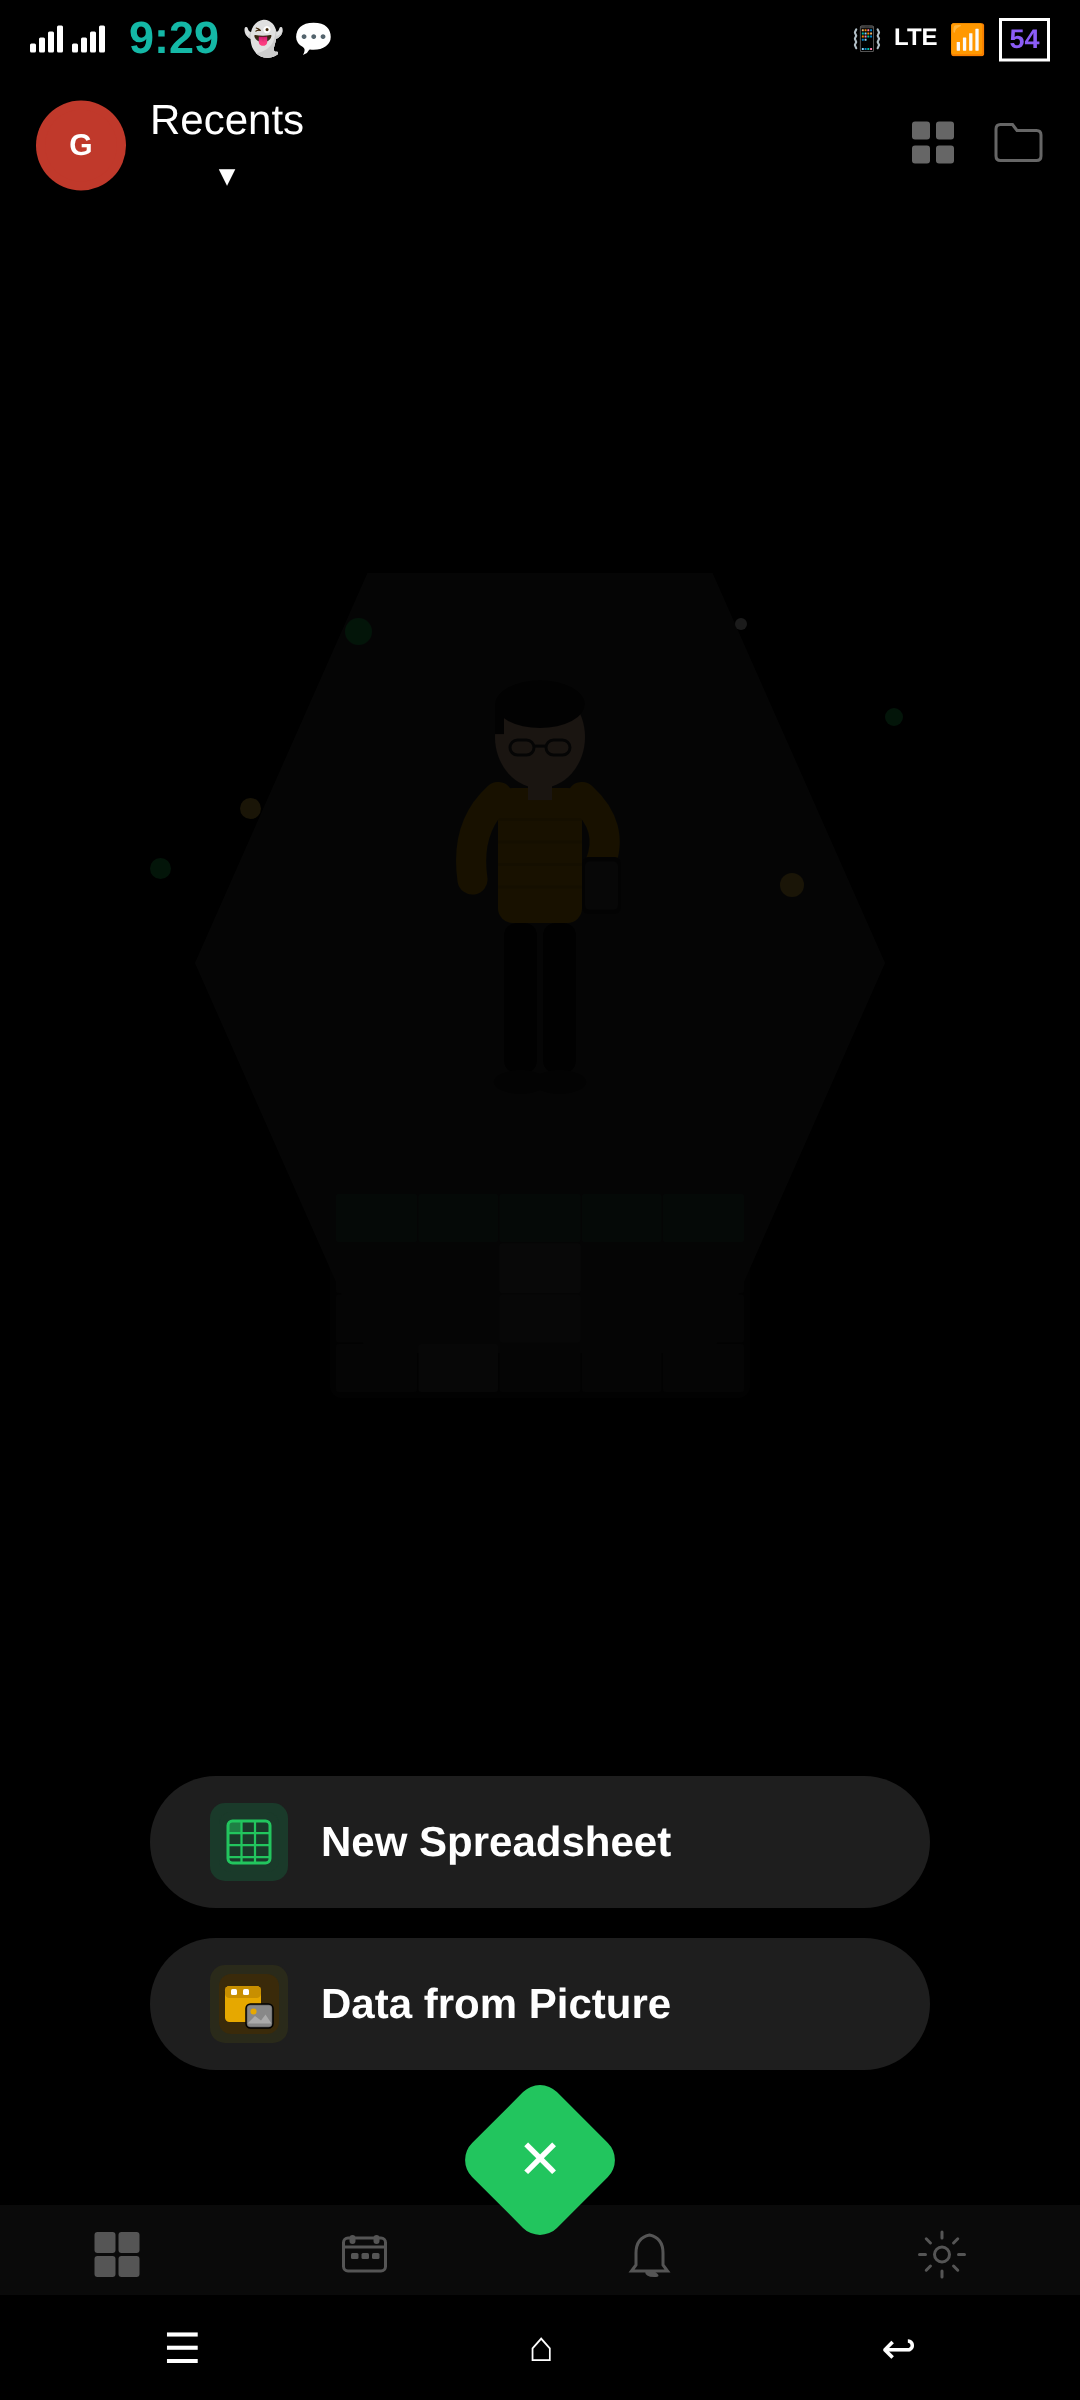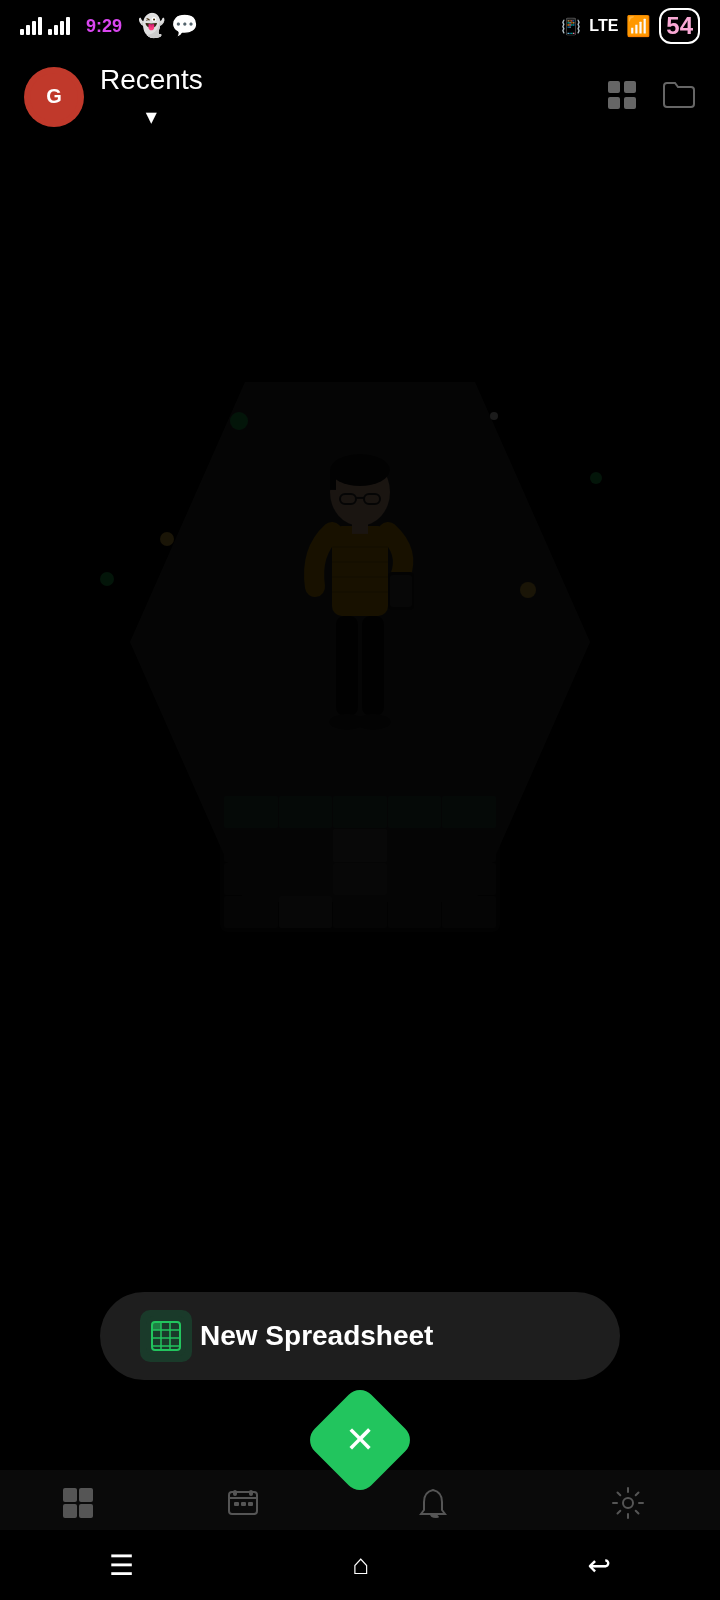--- a/index.html
+++ b/index.html
@@ -38,43 +38,43 @@
       gap: 2px;
     }
 
     .signal-bars span {
       background: #fff;
       width: 4px;
       border-radius: 1px;
     }
 
     .time-text {
-      color: #d946ef;
-      font-size: 18px;
+      color: #14b8a6;
+      font-size: 30px;
       font-weight: 600;
       margin: 16px 10px;
     }
 
     .status-icon {
       color: #fff;
       font-size: 22px;
     }
 
     .status-right {
       display: flex;
       align-items: center;
       gap: 8px;
     }
 
     .battery-box {
       border: 2px solid #fff;
-      border-radius: 12px;
+      border-radius: 0;
       padding: 2px 5px;
-      color: #f9a8d4;
-      font-size: 24px;
+      color: #8b5cf6;
+      font-size: 18px;
       font-weight: 600;
       position: relative;
     }
 
     .wifi-icon {
       color: #fff;
       font-size: 20px;
     }
 
     .lte-text {
@@ -208,21 +208,21 @@
       display: flex;
       flex-direction: column;
       align-items: center;
       gap: 20px;
       z-index: 20;
     }
 
     .menu-item {
       display: flex;
       align-items: center;
-      gap: 8px;
+      gap: 22px;
       background: #1e1e1e;
       border-radius: 50px;
       padding: 18px 40px;
       width: 520px;
       cursor: pointer;
     }
 
     .menu-item-icon {
       width: 52px;
       height: 52px;
@@ -512,20 +512,38 @@
           <line x1="6" y1="30" x2="34" y2="30" stroke="#22c55e" stroke-width="1.5"></line>
           <line x1="15" y1="6" x2="15" y2="34" stroke="#22c55e" stroke-width="1.5"></line>
           <line x1="24" y1="6" x2="24" y2="34" stroke="#22c55e" stroke-width="1.5"></line>
           <rect x="6" y="6" width="9" height="8" rx="2" fill="#22c55e" opacity="0.5"></rect>
         </svg>
       </div>
       <span class="menu-item-label">New Spreadsheet</span>
     </div>
 
 
+    <div class="menu-item">
+      <div class="menu-item-icon icon-data-picture">
+        <svg width="40" height="40" viewBox="0 0 40 40">
+          <rect width="40" height="40" rx="8" fill="#3a2a0a"></rect>
+
+          <rect x="4" y="8" width="24" height="24" rx="3" fill="#e6a800"></rect>
+          <rect x="4" y="8" width="24" height="8" rx="3" fill="#c88f00"></rect>
+          <rect x="8" y="10" width="4" height="4" rx="1" fill="#fff"></rect>
+          <rect x="16" y="10" width="4" height="4" rx="1" fill="#fff"></rect>
+
+          <rect x="18" y="20" width="18" height="16" rx="3" fill="#666" stroke="#000" stroke-width="1"></rect>
+          <rect x="19" y="21" width="16" height="14" rx="2" fill="#888"></rect>
+          <circle cx="23" cy="25" r="2" fill="#e6a800"></circle>
+          <path d="M19 33 L24 28 L28 31 L31 27 L35 33 Z" fill="#aaa"></path>
+        </svg>
+      </div>
+      <span class="menu-item-label">Data from Picture</span>
+    </div>
   </div>
 
   <div class="fab-close">
     <span class="fab-close-inner">✕</span>
   </div>
 
   <div class="bottom-nav">
     <div class="nav-item">
       <span class="nav-icon">
         <svg width="34" height="34" viewBox="0 0 34 34">

